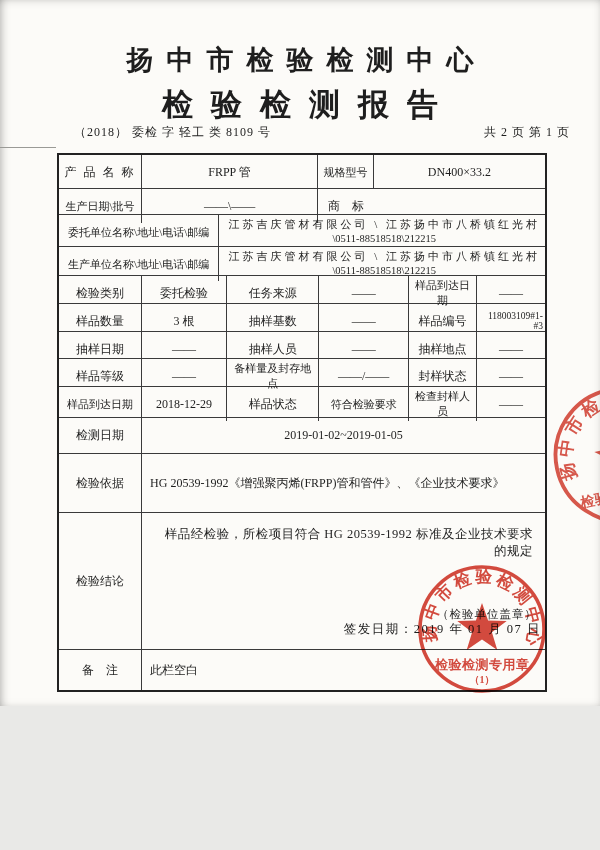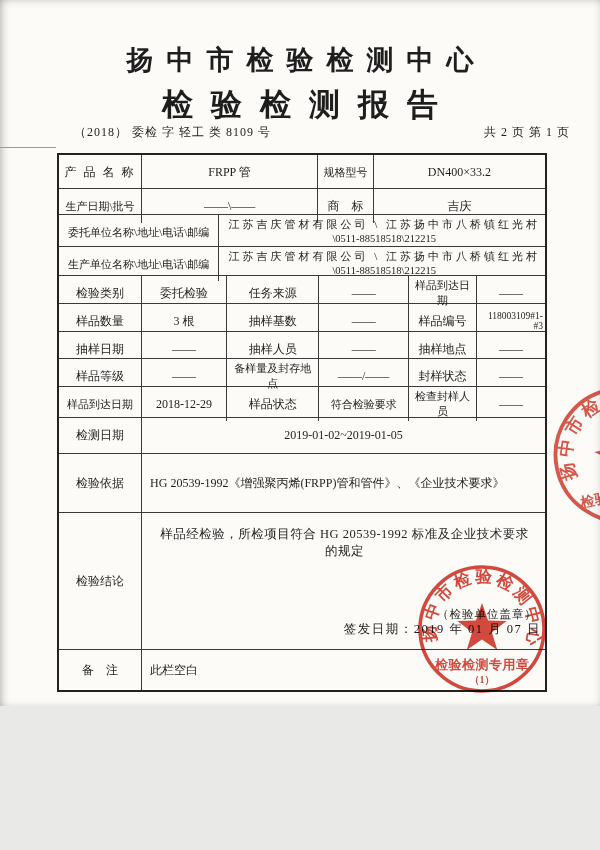--- a/index.html
+++ b/index.html
@@ -33,21 +33,21 @@
   .xxs{font-size:9.5px;text-align:right;}
   .sp1{letter-spacing:2px;}
   
   .wA1{width:17.1%}.wA2{width:36.2%}.wA3{width:11.5%}.wA4{width:35.2%}
   .wB1{width:33%}.wB2{width:67%}
   .wC1{width:17.1%}.wC2{width:17.5%}.wC3{width:19%}.wC4{width:18.4%}.wC5{width:14%}.wC6{width:14%}
   .wD1{width:17.1%}.wD2{width:82.9%}
   .addr{display:block;padding:2px 4px 2px 8px;}
   .addr .l1{font-size:11px;letter-spacing:3px;white-space:nowrap;line-height:15px;}
   .addr .l2{font-size:10.5px;line-height:13px;}
-  .concl-cell{display:block;position:relative;padding:0;text-align:center;}
+  .concl-cell{display:block;position:relative;padding:0;text-align:right;}
   .concl-text{padding:13px 12px 0 14px;font-size:12.5px;letter-spacing:.5px;}
   .seal-note{position:absolute;right:8px;top:94px;font-size:11.5px;letter-spacing:1px;}
   .issue-date{position:absolute;right:4px;bottom:11px;font-size:12.5px;letter-spacing:1.5px;}
   
   .stamp{position:absolute;z-index:6;mix-blend-mode:multiply;}
   .stamp-main{left:412px;top:559px;width:140px;height:140px;opacity:.92;}
   .stamp-edge{left:547px;top:380px;width:150px;height:150px;opacity:.85;transform:rotate(-12deg);}
   .stamp svg{display:block;width:100%;height:100%;}
   .stampred{fill:#d23b2e;}
   .ringtext{font-size:16.5px;font-weight:bold;fill:#d23b2e;letter-spacing:1px;}
@@ -83,21 +83,20 @@
       <div class="cell wA1 sp1">产 品 名 称</div>
       <div class="cell wA2">FRPP 管</div>
       <div class="cell wA3 sm">规格型号</div>
       <div class="cell wA4">DN400×33.2</div>
     </div>
 
     <div class="trow" style="height:26px">
       <div class="cell wA1 sm">生产日期\批号</div>
       <div class="cell wA2">——\——</div>
       <div class="cell wA3">商　标</div>
-      <div class="cell wA4">吉庆</div>
     </div>
 
     <div class="trow" style="height:32px">
       <div class="cell wB1 sm">委托单位名称\地址\电话\邮编</div>
       <div class="cell wB2 addr">
         <div class="l1">江苏吉庆管材有限公司 \ 江苏扬中市八桥镇红光村</div>
         <div class="l2">\0511-88518518\212215</div>
       </div>
     </div>
 

